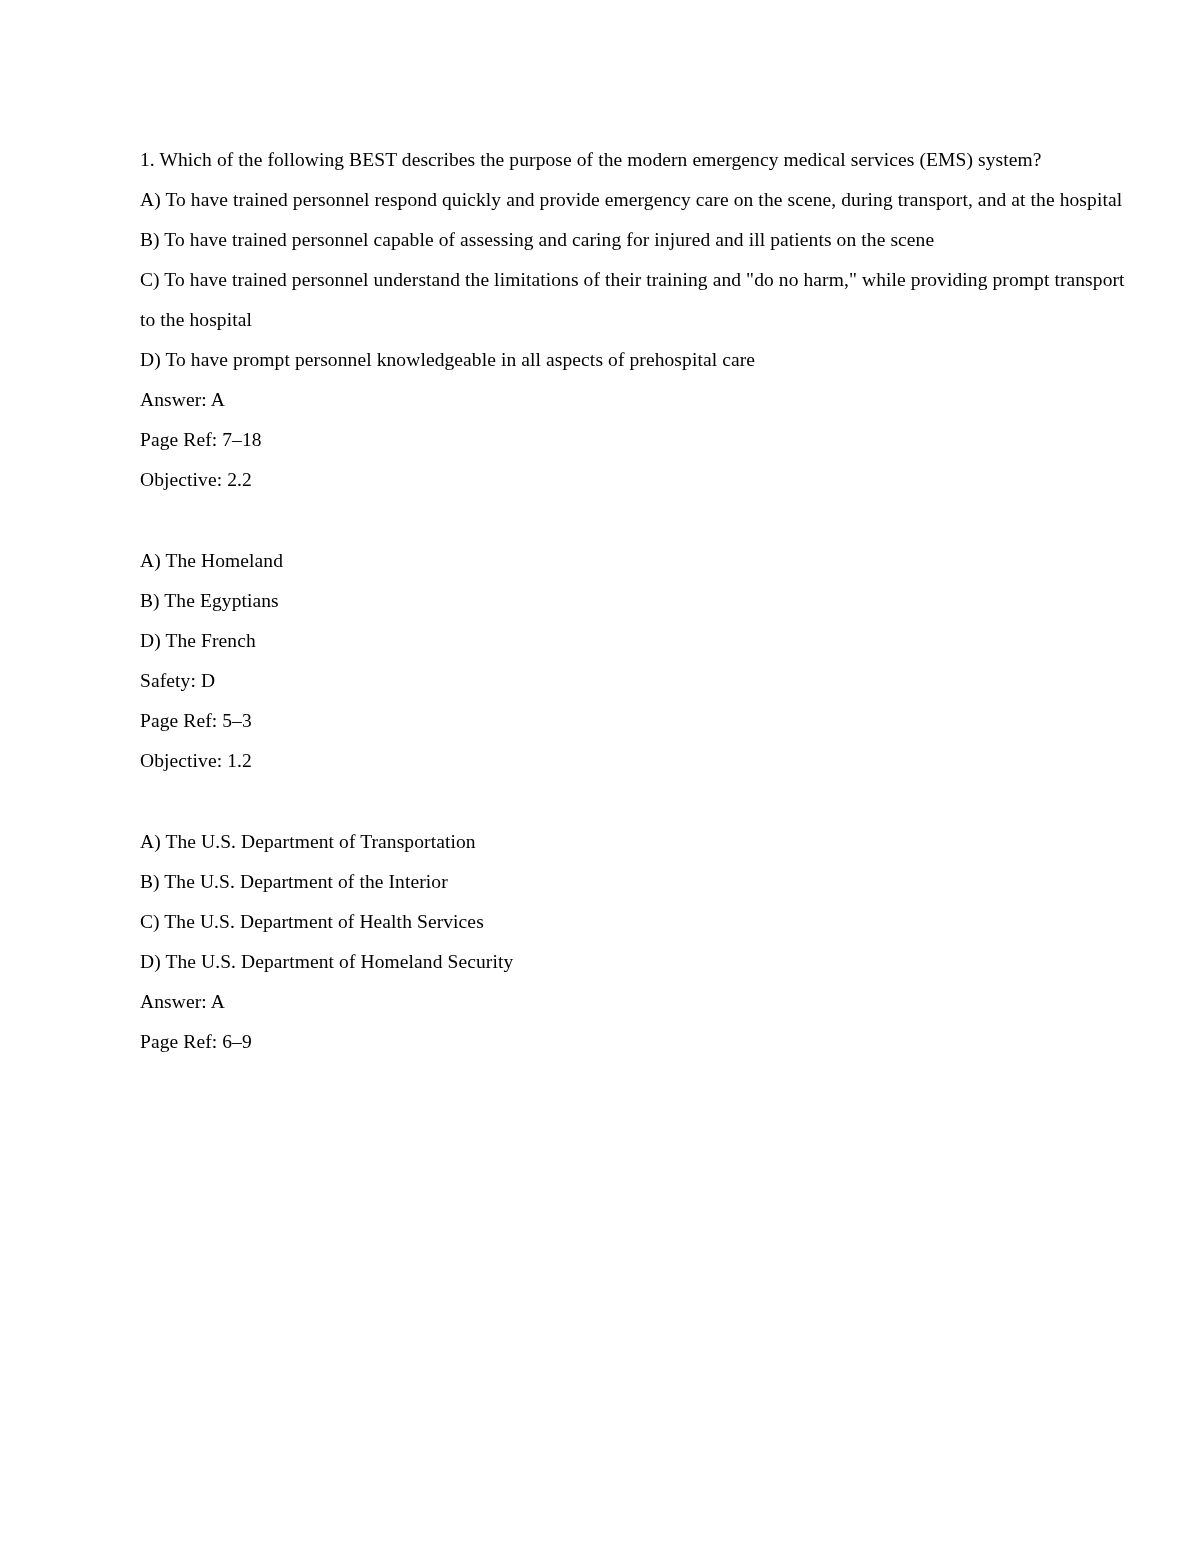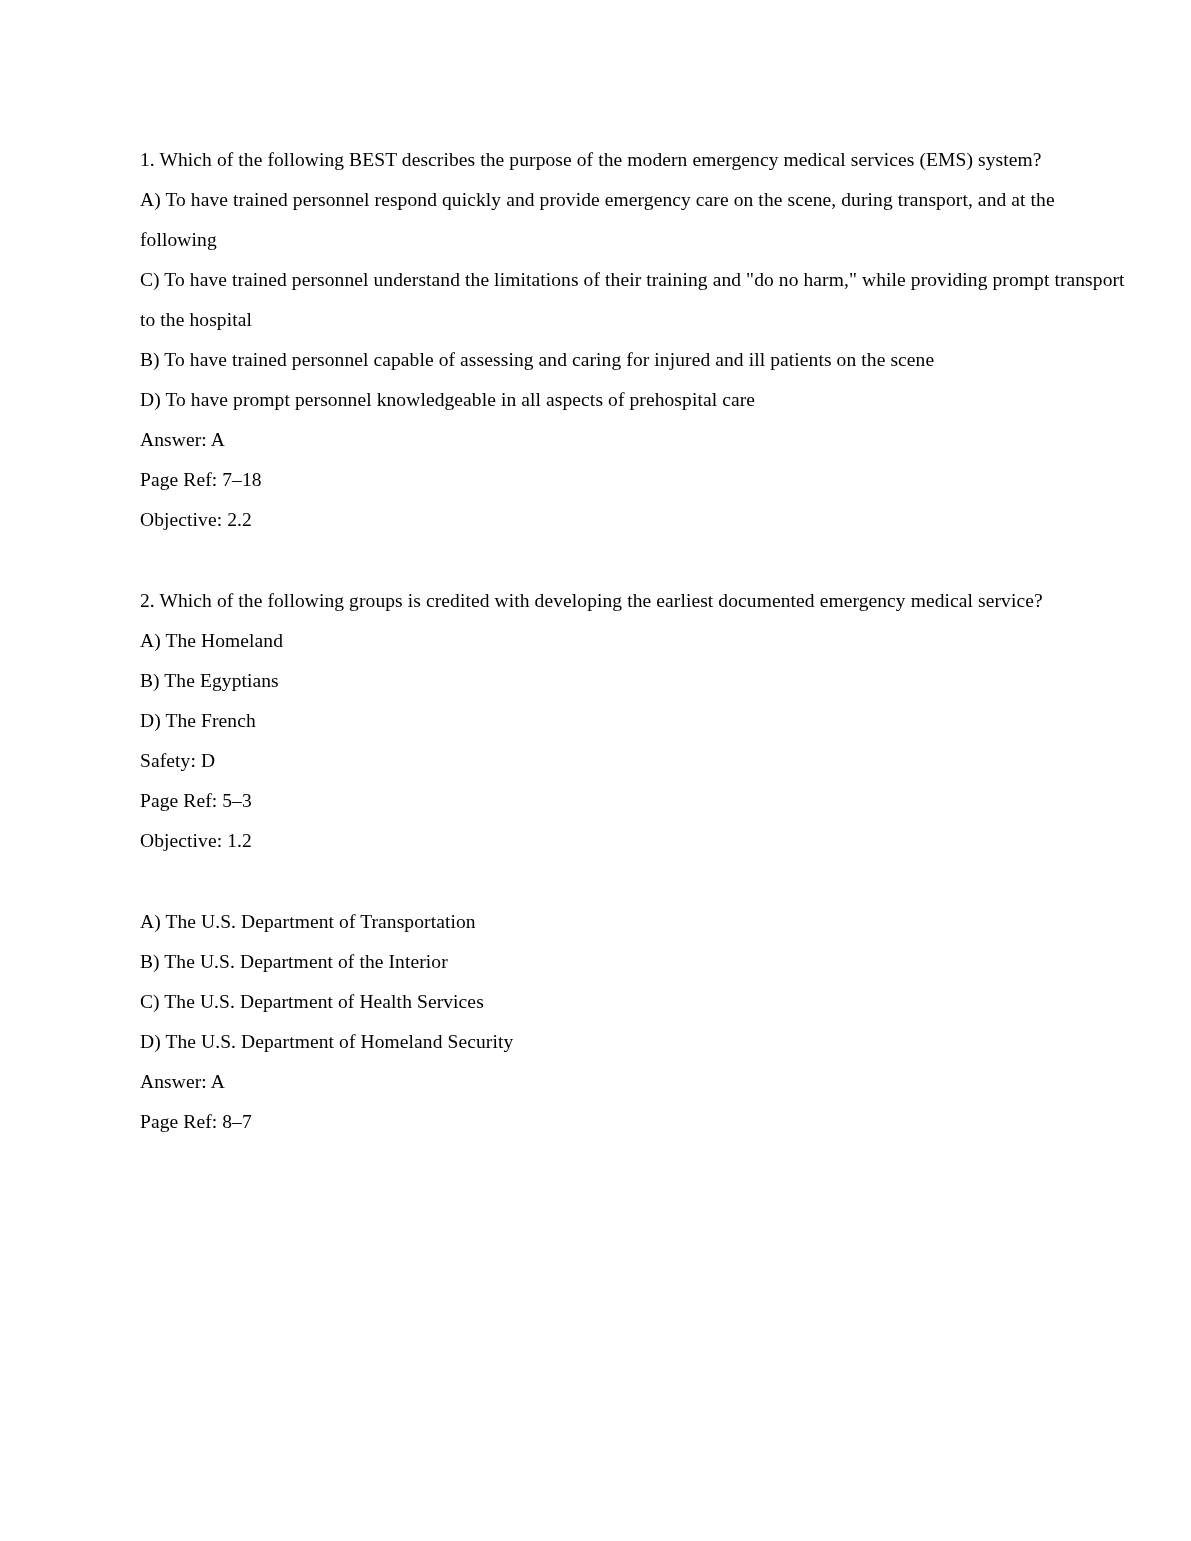--- a/index.html
+++ b/index.html
@@ -28,41 +28,40 @@
     margin-top: 41px;
   }
 </style>
 </head>
 <body>
 
 <div class="page">
 
   <section class="question">
     <p>1. Which of the following BEST describes the purpose of the modern emergency medical services (EMS) system?</p>
-    <p>A) To have trained personnel respond quickly and provide emergency care on the scene, during transport, and at the following</p>
+    <p>A) To have trained personnel respond quickly and provide emergency care on the scene, during transport, and at the hospital</p>
+    <p>B) To have trained personnel capable of assessing and caring for injured and ill patients on the scene</p>
     <p>C) To have trained personnel understand the limitations of their training and "do no harm," while providing prompt transport to the hospital</p>
-    <p>B) To have trained personnel capable of assessing and caring for injured and ill patients on the scene</p>
     <p>D) To have prompt personnel knowledgeable in all aspects of prehospital care</p>
     <p>Answer: A</p>
     <p>Page Ref: 7–18</p>
     <p>Objective: 2.2</p>
   </section>
 
   <section class="question">
-    <p>2. Which of the following groups is credited with developing the earliest documented emergency medical service?</p>
     <p>A) The Homeland</p>
     <p>B) The Egyptians</p>
     <p>D) The French</p>
     <p>Safety: D</p>
     <p>Page Ref: 5–3</p>
     <p>Objective: 1.2</p>
   </section>
 
   <section class="question">
     <p>A) The U.S. Department of Transportation</p>
     <p>B) The U.S. Department of the Interior</p>
     <p>C) The U.S. Department of Health Services</p>
     <p>D) The U.S. Department of Homeland Security</p>
     <p>Answer: A</p>
-    <p>Page Ref: 8–7</p>
+    <p>Page Ref: 6–9</p>
   </section>
 
 </div>
 
 </body></html>

